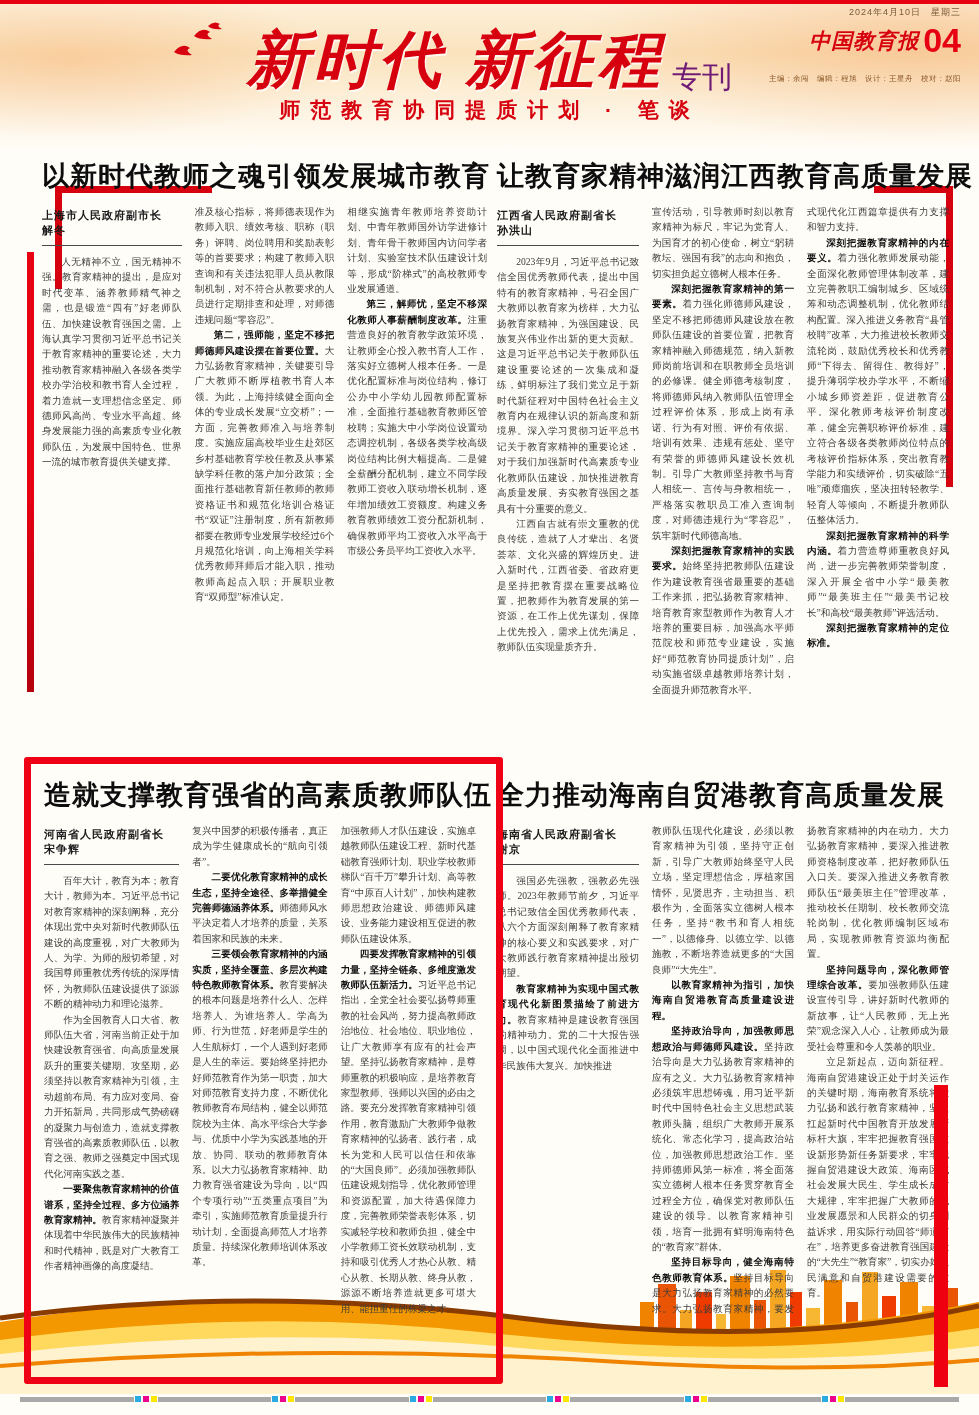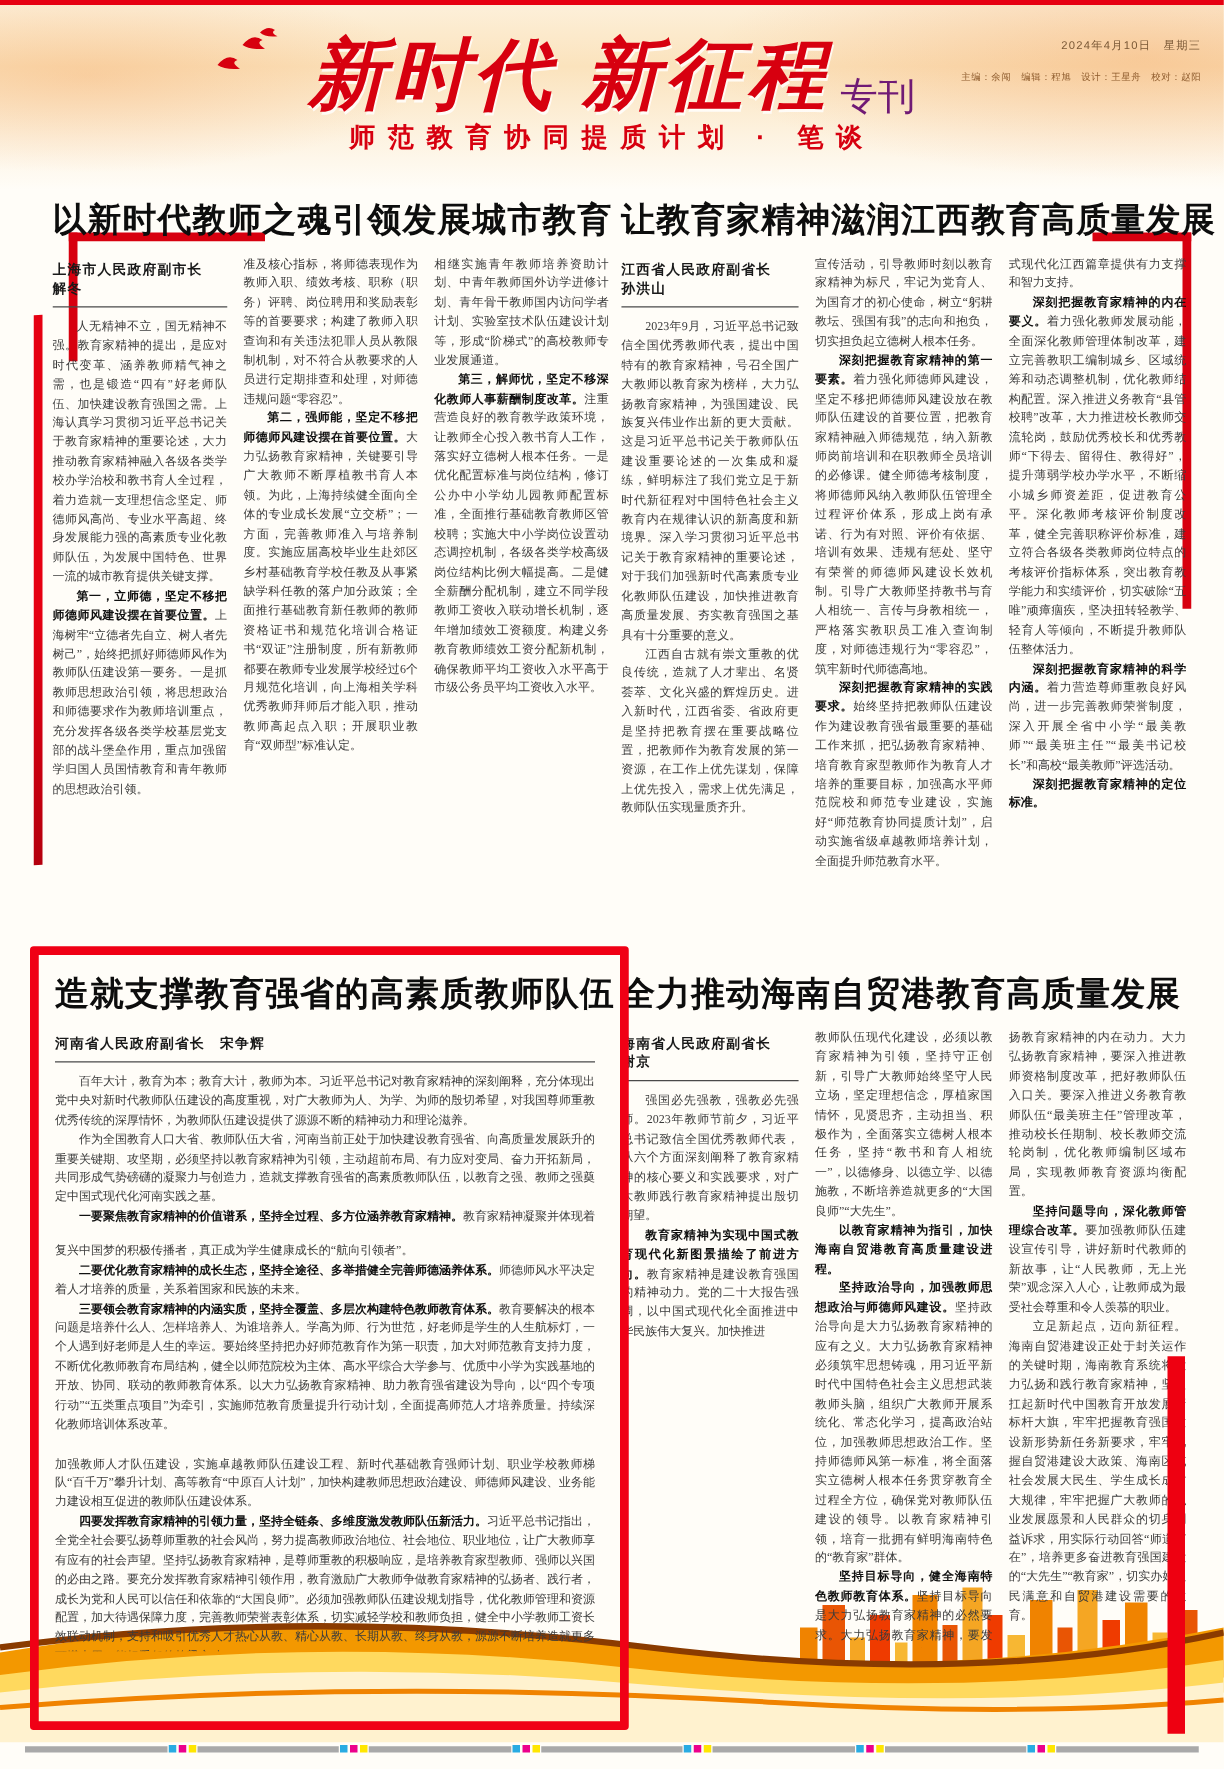--- a/index.html
+++ b/index.html
@@ -14,21 +14,21 @@
   .header:after{content:"";position:absolute;right:0;top:0;width:45%;height:100%;
           background:radial-gradient(ellipse at 85% 30%,rgba(240,140,60,.30),rgba(240,140,60,0) 65%);}
   .doves{position:absolute;left:168px;top:22px;z-index:3;}
   .mast-title{position:absolute;left:0;top:18px;width:100%;text-align:center;z-index:2;white-space:nowrap;}
   .mast-title .main{font-size:62px;font-weight:900;font-style:italic;color:#d7000f;
         letter-spacing:4px;text-shadow:1px 2px 0 rgba(255,255,255,.8);text-align:right;}
   .mast-title .tag{font-size:30px;font-weight:400;color:#701a75;margin-left:8px;vertical-align:-6px;}
   .mast-sub{position:absolute;left:0;top:96px;width:100%;text-align:center;z-index:2;
         font-size:21px;font-weight:900;color:#d7000f;letter-spacing:10px;}
   .mast-right{position:absolute;right:18px;top:6px;width:210px;text-align:right;z-index:3;}
-  .date-line{font-size:9px;color:#7a5836;letter-spacing:1px;margin-top:24px;}
+  .date-line{font-size:9px;color:#7a5836;letter-spacing:1px;}
   .paper-row{margin-top:2px;white-space:nowrap;}
   .paper-name{font-family:"Liberation Serif","DejaVu Serif",serif;font-style:italic;
         font-weight:900;font-size:21px;color:#d7000f;letter-spacing:1px;}
   .page-num{font-size:34px;font-weight:700;color:#e60012;margin-left:4px;vertical-align:-4px;}
   .credits{font-size:7.5px;color:#8d5a2b;margin-top:14px;letter-spacing:.5px;}
   
   .bracket-tl{position:absolute;left:55px;top:186px;width:150px;height:96px;
         border-top:7px solid #d7000f;border-left:7px solid #d7000f;z-index:1;}
   .bracket-tr{position:absolute;right:26px;top:186px;width:72px;height:294px;
         border-top:7px solid #d7000f;border-right:7px solid #d7000f;z-index:1;}
@@ -43,21 +43,21 @@
   .headline{font-size:27px;font-weight:900;color:#0d0d0d;letter-spacing:1px;white-space:nowrap;}
   .cols{display:flex;gap:13px;margin-top:10px;}
   .col{flex:1 1 0;overflow:hidden;}
   .byline{font-size:11px;font-weight:700;color:#1a1a1a;border-bottom:1.5px solid #4a4a4a;
         padding:4px 0 7px 0;margin-bottom:8px;letter-spacing:1px;}
   .col p{margin:0;font-size:9.6px;line-height:15.4px;text-align:justify;text-indent:2em;
         color:#3b3b3b;font-family:"Liberation Serif","DejaVu Serif",serif;}
   .col p.cont{text-indent:0;}
   .col p b.lead{font-weight:700;color:#101010;font-family:"Liberation Sans",sans-serif;}
   #a1 .cols,#a2 .cols{height:550px;}
-  #a3 .cols{height:498px;flex-direction:column;}
+  #a3 .cols{height:498px;}
   #a4 .cols{height:495px;}
   
   .bottom-art{position:absolute;left:0;top:1262px;width:979px;height:132px;z-index:1;}
   .reg-bar{position:absolute;left:20px;top:1396px;width:939px;height:6px;z-index:8;
         display:flex;align-items:center;}
   .reg-bar .seg{height:5px;background:#a9a9a9;flex:1 1 auto;}
   .reg-bar .mark{width:6px;height:6px;margin:0 1px;flex:0 0 auto;}
 </style>
 </head>
 <body>
@@ -73,35 +73,37 @@
   </svg>
 </div>
 
 <div class="mast-title">
   <span class="main">新时代 新征程</span><span class="tag">专刊</span>
 </div>
 <div class="mast-sub">师范教育协同提质计划 · 笔谈</div>
 
 <div class="mast-right">
   <div class="date-line">2024年4月10日　星期三</div>
+  <div class="paper-row">
+    <span class="paper-name">中国教育报</span><span class="page-num">04</span>
+  </div>
   <div class="credits">主编：余闯　编辑：程旭　设计：王星舟　校对：赵阳</div>
 </div>
 
 <div class="bracket-tl"></div>
 <div class="bracket-tr"></div>
 <div class="ribbon-left"></div>
 <div class="ribbon-right-bottom"></div>
 
 <div id="a1" class="article" style="left:42px;top:158px;width:445px;">
   <div class="headline">以新时代教师之魂引领发展城市教育</div>
   <div class="cols">
       <div class="col">
         <div class="byline">上海市人民政府副市长　解冬</div>
         <p>人无精神不立，国无精神不强。教育家精神的提出，是应对时代变革、涵养教师精气神之需，也是锻造“四有”好老师队伍、加快建设教育强国之需。上海认真学习贯彻习近平总书记关于教育家精神的重要论述，大力推动教育家精神融入各级各类学校办学治校和教书育人全过程，着力造就一支理想信念坚定、师德师风高尚、专业水平高超、终身发展能力强的高素质专业化教师队伍，为发展中国特色、世界一流的城市教育提供关键支撑。</p>
-        <p><b class="lead">第一，立师德，坚定不移把师德师风建设摆在首要位置。</b>上海树牢“立德者先自立、树人者先树己”，始终把抓好师德师风作为教师队伍建设第一要务。一是抓教师思想政治引领，将思想政治和师德要求作为教师培训重点，充分发挥各级各类学校基层党支部的战斗堡垒作用，重点加强留学归国人员国情教育和青年教师的思想政治引领。</p>
       </div>
       <div class="col">
         <p class="cont">准及核心指标，将师德表现作为教师入职、绩效考核、职称（职务）评聘、岗位聘用和奖励表彰等的首要要求；构建了教师入职查询和有关违法犯罪人员从教限制机制，对不符合从教要求的人员进行定期排查和处理，对师德违规问题“零容忍”。</p>
         <p><b class="lead">第二，强师能，坚定不移把师德师风建设摆在首要位置。</b>大力弘扬教育家精神，关键要引导广大教师不断厚植教书育人本领。为此，上海持续健全面向全体的专业成长发展“立交桥”；一方面，完善教师准入与培养制度。实施应届高校毕业生赴郊区乡村基础教育学校任教及从事紧缺学科任教的落户加分政策；全面推行基础教育新任教师的教师资格证书和规范化培训合格证书“双证”注册制度，所有新教师都要在教师专业发展学校经过6个月规范化培训，向上海相关学科优秀教师拜师后才能入职，推动教师高起点入职；开展职业教育“双师型”标准认定。</p>
       </div>
       <div class="col">
         <p class="cont">相继实施青年教师培养资助计划、中青年教师国外访学进修计划、青年骨干教师国内访问学者计划、实验室技术队伍建设计划等，形成“阶梯式”的高校教师专业发展通道。</p>
         <p><b class="lead">第三，解师忧，坚定不移深化教师人事薪酬制度改革。</b>注重营造良好的教育教学政策环境，让教师全心投入教书育人工作，落实好立德树人根本任务。一是优化配置标准与岗位结构，修订公办中小学幼儿园教师配置标准，全面推行基础教育教师区管校聘；实施大中小学岗位设置动态调控机制，各级各类学校高级岗位结构比例大幅提高。二是健全薪酬分配机制，建立不同学段教师工资收入联动增长机制，逐年增加绩效工资额度。构建义务教育教师绩效工资分配新机制，确保教师平均工资收入水平高于市级公务员平均工资收入水平。</p>
       </div>
     </div>

